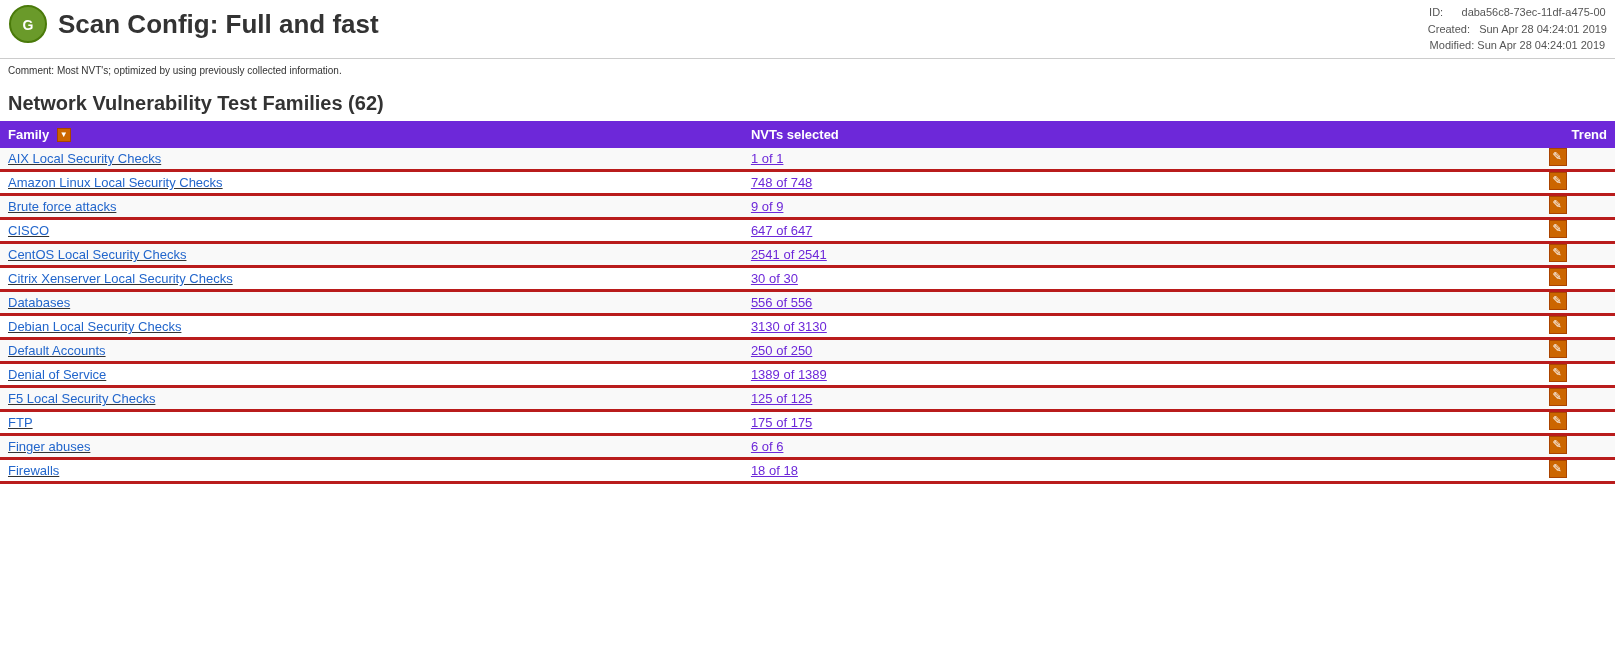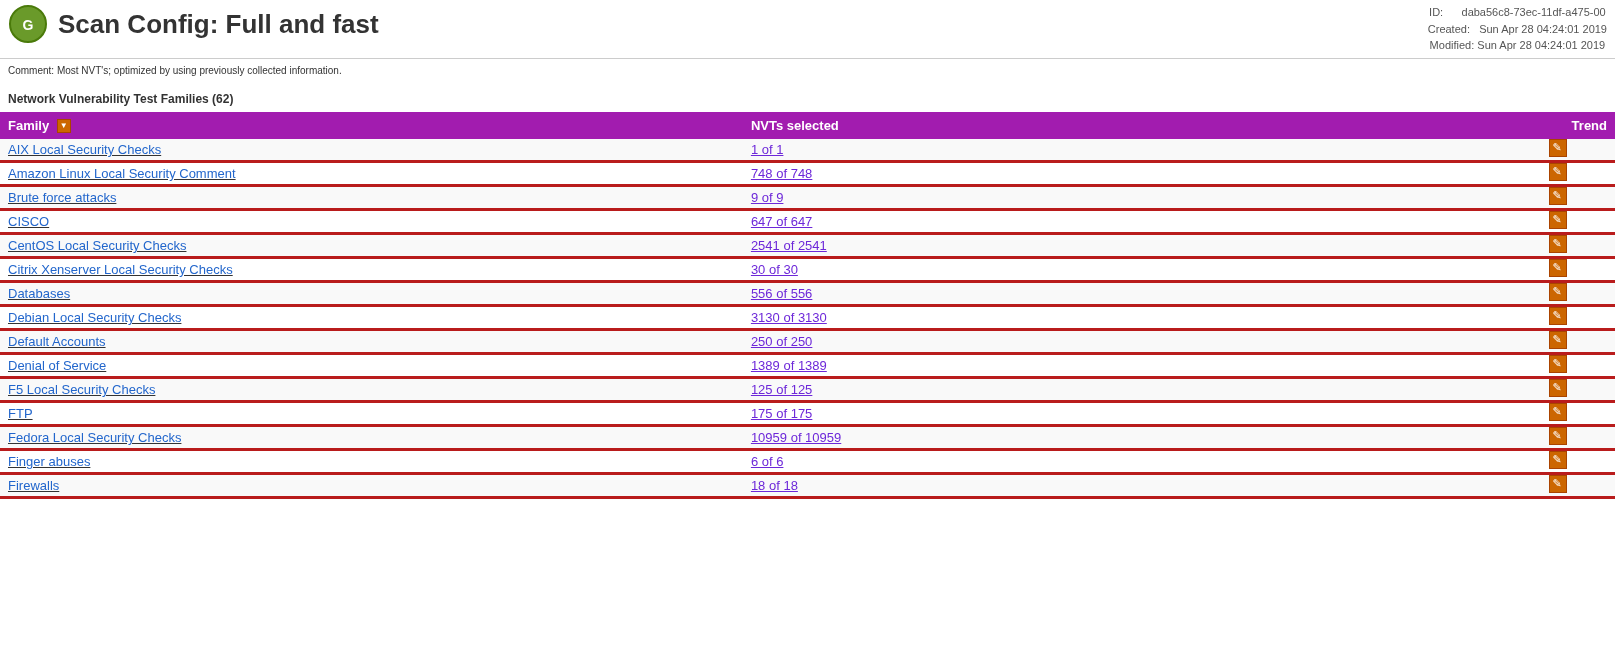--- a/index.html
+++ b/index.html
@@ -29,33 +29,33 @@
     }
 
     #comment {
       padding: 6px 8px;
       font-size: 10px;
       color: #333;
     }
 
     #section-title {
       padding: 10px 8px 6px 8px;
-      font-size: 12px;
+      font-size: 20px;
       font-weight: bold;
       color: #333;
     }
 
     table {
       width: 100%;
       border-collapse: collapse;
       font-size: 13px;
     }
 
     thead tr {
-      background: #a21caf;
+      background: #6d28d9;
       color: #fff;
     }
     thead th {
       padding: 6px 8px;
       text-align: left;
       font-weight: bold;
     }
     thead th.family-col {
       width: 46%;
     }
@@ -182,21 +182,21 @@
       </th>
     </tr>
   </thead>
   <tbody id="table-body">
   <tr>
         <td class="family-cell"><a href="#">AIX Local Security Checks</a></td>
         <td class="nvts-cell">1 of 1</td>
         <td class="trend-cell"><span class="trend-icon"></span></td>
       </tr>
       <tr>
-        <td class="family-cell"><a href="#">Amazon Linux Local Security Comment</a></td>
+        <td class="family-cell"><a href="#">Amazon Linux Local Security Checks</a></td>
         <td class="nvts-cell">748 of 748</td>
         <td class="trend-cell"><span class="trend-icon"></span></td>
       </tr>
       <tr>
         <td class="family-cell"><a href="#">Brute force attacks</a></td>
         <td class="nvts-cell">9 of 9</td>
         <td class="trend-cell"><span class="trend-icon"></span></td>
       </tr>
       <tr>
         <td class="family-cell"><a href="#">CISCO</a></td>
@@ -237,25 +237,20 @@
         <td class="family-cell"><a href="#">F5 Local Security Checks</a></td>
         <td class="nvts-cell">125 of 125</td>
         <td class="trend-cell"><span class="trend-icon"></span></td>
       </tr>
       <tr>
         <td class="family-cell"><a href="#">FTP</a></td>
         <td class="nvts-cell">175 of 175</td>
         <td class="trend-cell"><span class="trend-icon"></span></td>
       </tr>
       <tr>
-        <td class="family-cell"><a href="#">Fedora Local Security Checks</a></td>
-        <td class="nvts-cell">10959 of 10959</td>
-        <td class="trend-cell"><span class="trend-icon"></span></td>
-      </tr>
-      <tr>
         <td class="family-cell"><a href="#">Finger abuses</a></td>
         <td class="nvts-cell">6 of 6</td>
         <td class="trend-cell"><span class="trend-icon"></span></td>
       </tr>
       <tr>
         <td class="family-cell"><a href="#">Firewalls</a></td>
         <td class="nvts-cell">18 of 18</td>
         <td class="trend-cell"><span class="trend-icon"></span></td>
       </tr>
     </tbody>

